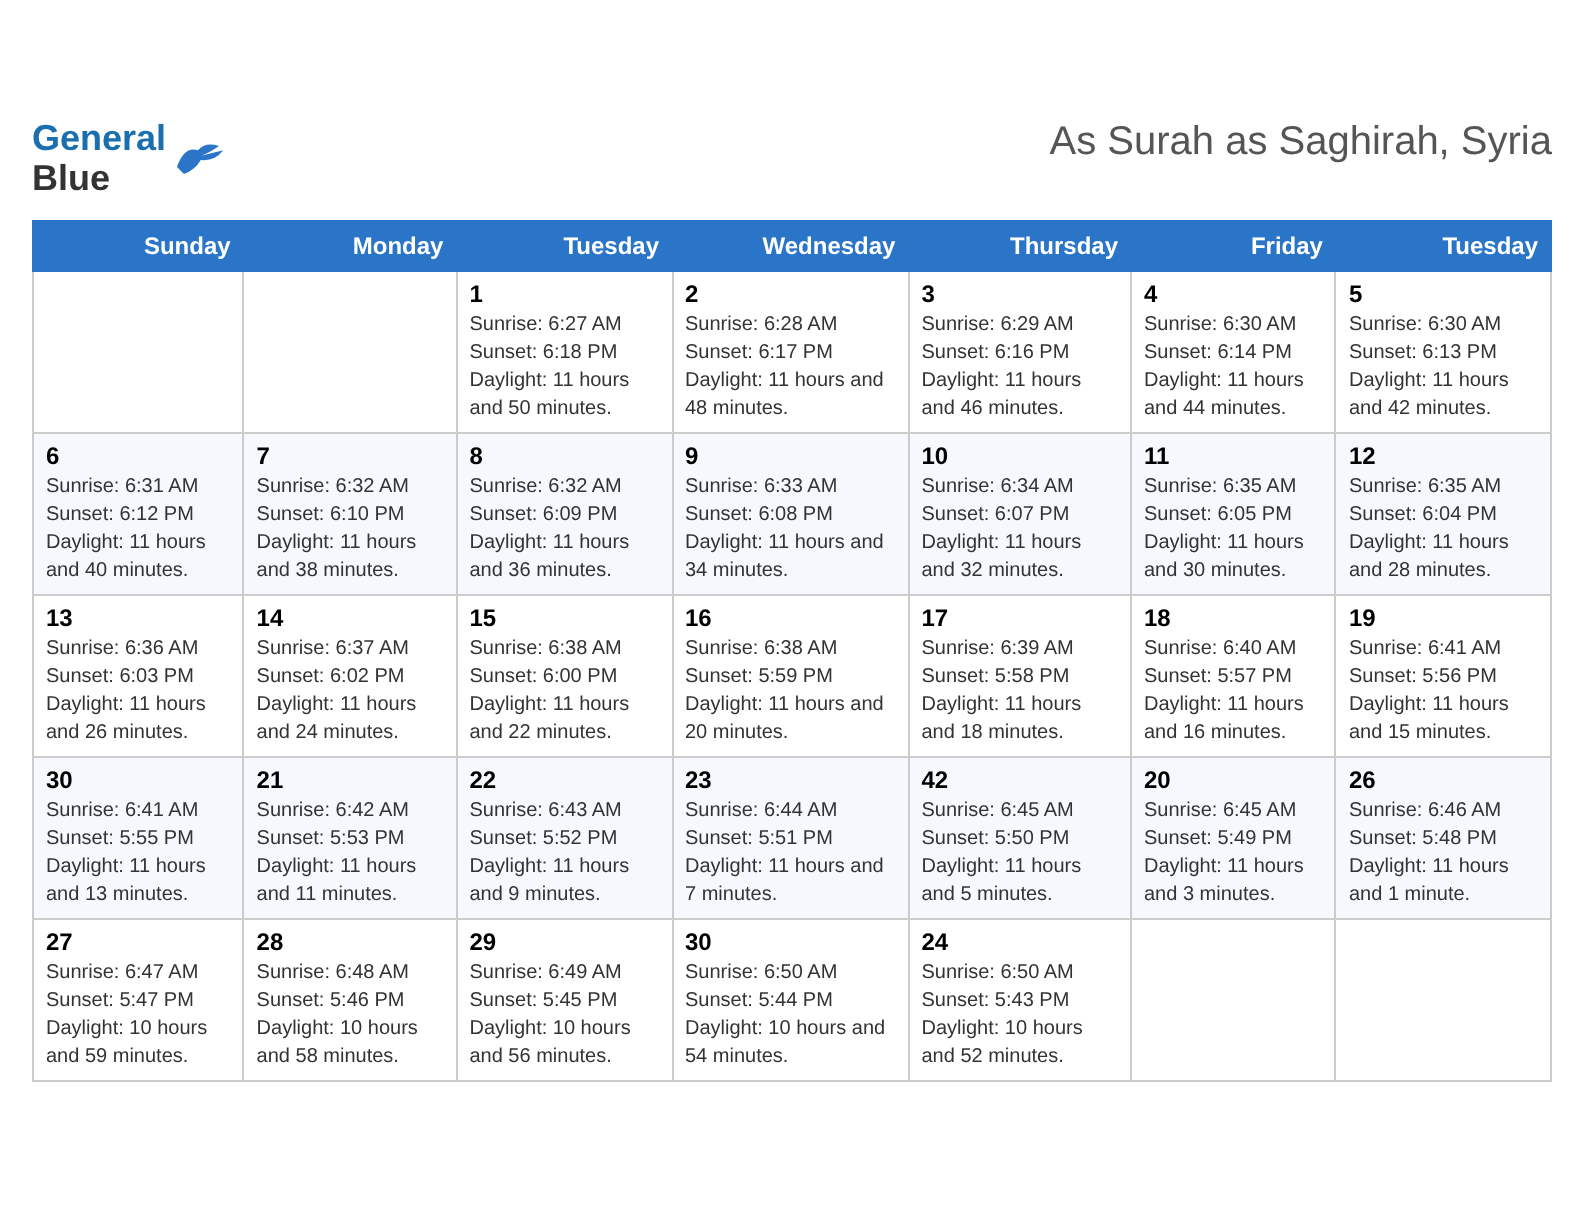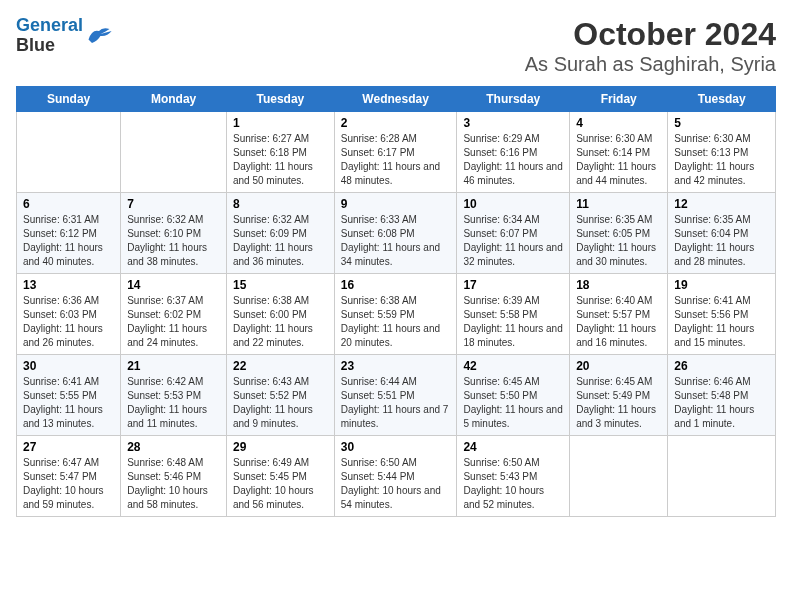--- a/index.html
+++ b/index.html
@@ -8,20 +8,21 @@
       background: #fff;
       width: 792px;
       min-height: 612px;
       padding: 16px;
     }
     .header-area {
       display: flex;
       align-items: flex-start;
       justify-content: space-between;
       margin-bottom: 10px;
+      margin-top: 44px;
     }
     .logo {
       display: flex;
       align-items: center;
     }
     .logo-text {
       font-size: 18px;
       font-weight: bold;
       color: #333;
       line-height: 1.1;
@@ -47,22 +48,22 @@
       color: #555;
     }
     .calendar-table {
       width: 100%;
       border-collapse: collapse;
       font-size: 11px;
     }
     .calendar-table th {
       background-color: #2a75c7;
       color: #fff;
-      padding: 5px 22px;
-      text-align: center;
+      padding: 5px 6px;
+      text-align: right;
       font-size: 12px;
       font-weight: bold;
       border: 1px solid #2a75c7;
       margin-left: 11px;
     }
     .calendar-table td {
       border: 1px solid #ccc;
       padding: 4px 6px;
       vertical-align: top;
       height: 80px;
@@ -93,21 +94,20 @@
     <div>
       <div class="logo-text">
         <span>General</span><br><span style="color:#333">Blue</span>
       </div>
     </div>
     <svg class="logo-bird" viewBox="0 0 40 30">
       <path d="M5,20 Q10,5 20,8 Q25,2 35,5 Q28,10 22,12 Q30,10 38,8 Q32,16 22,15 Q18,22 10,25 Z" fill="#2a75c7"></path>
     </svg>
   </div>
   <div class="title-area">
-    <div class="month-title">October 2024</div>
     <div class="location-title">As Surah as Saghirah, Syria</div>
   </div>
 </div>
 
 <table class="calendar-table">
   <thead>
     <tr>
     <th>Sunday</th>
         <th>Monday</th>
         <th>Tuesday</th>

